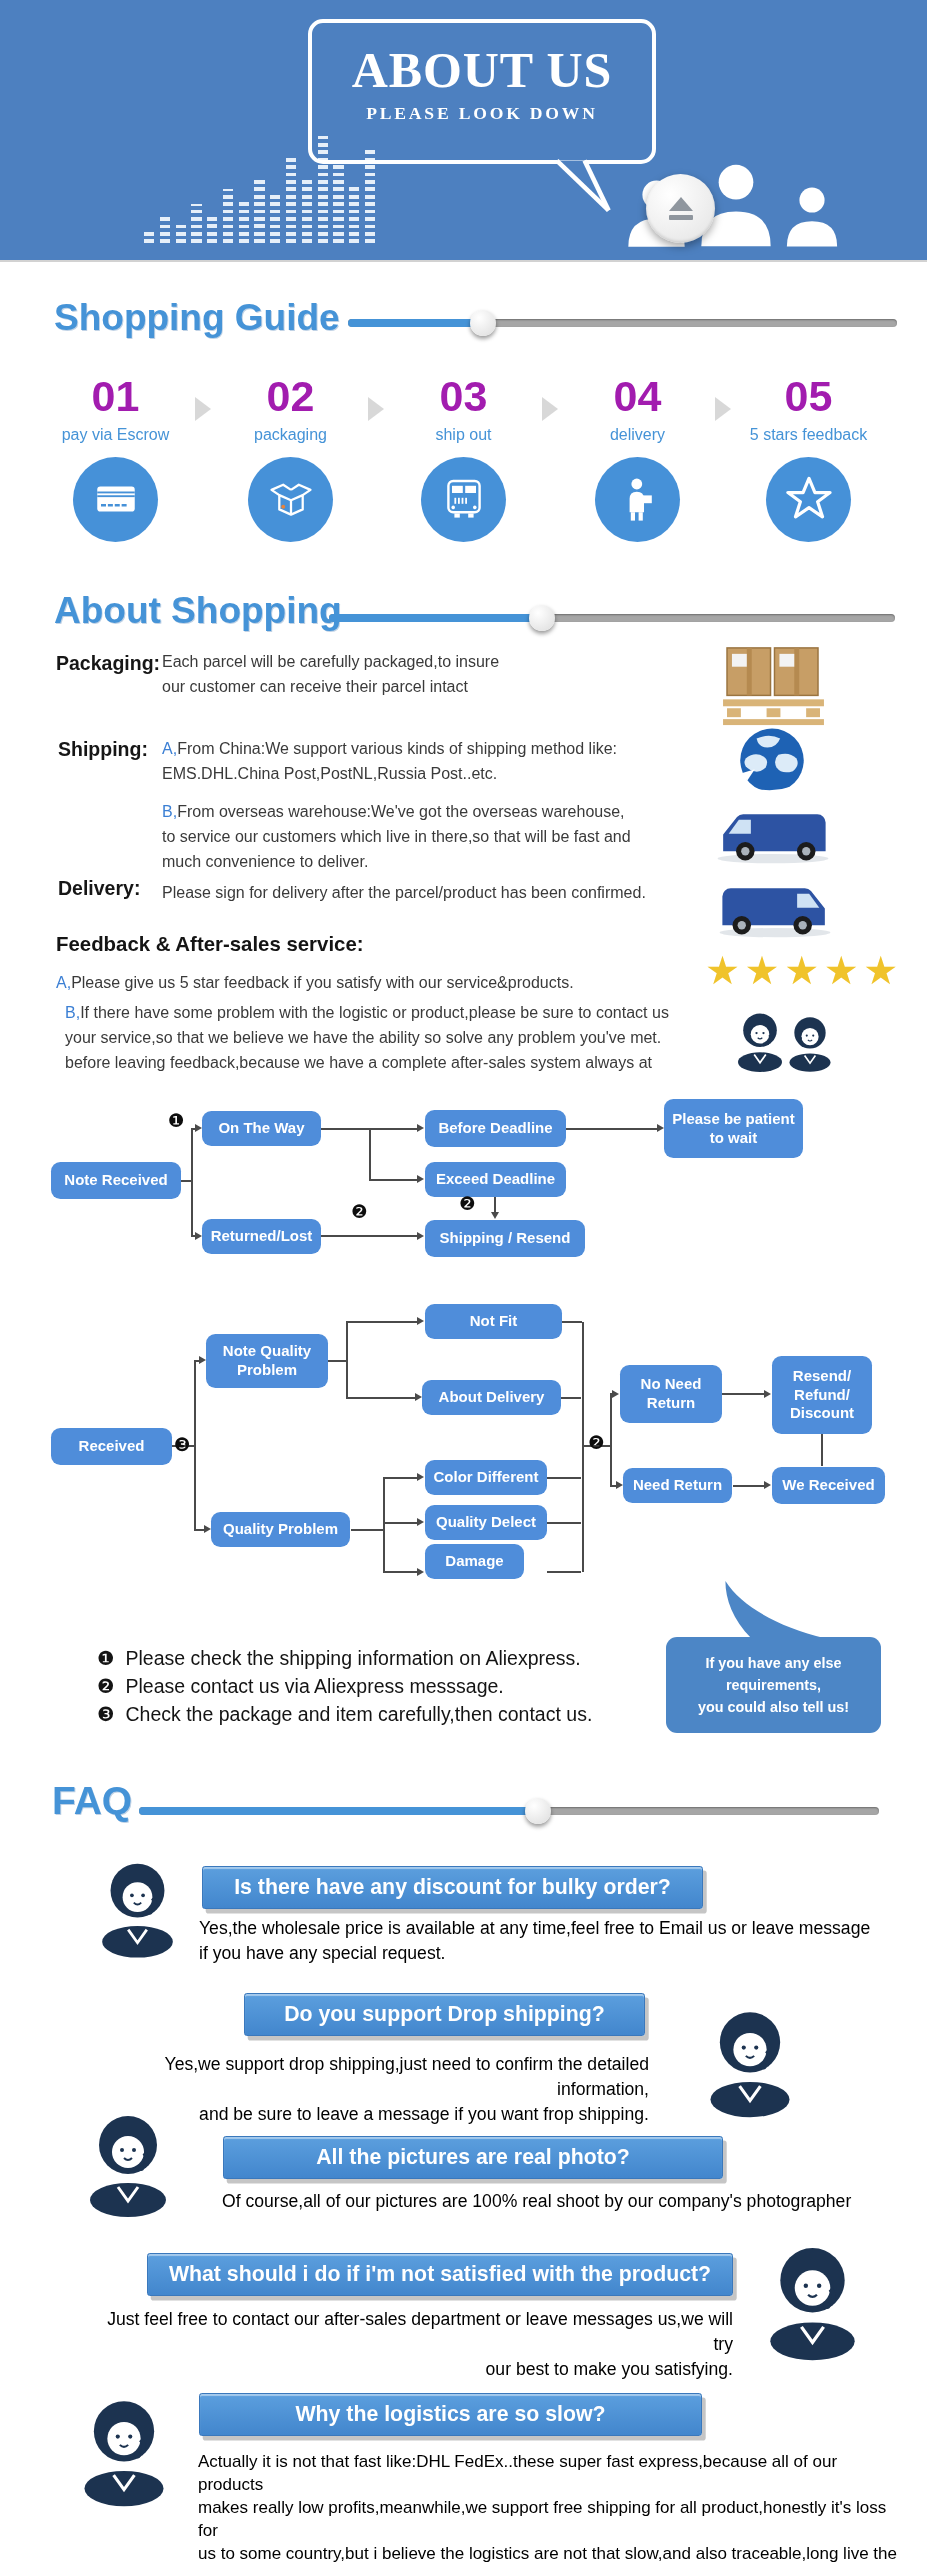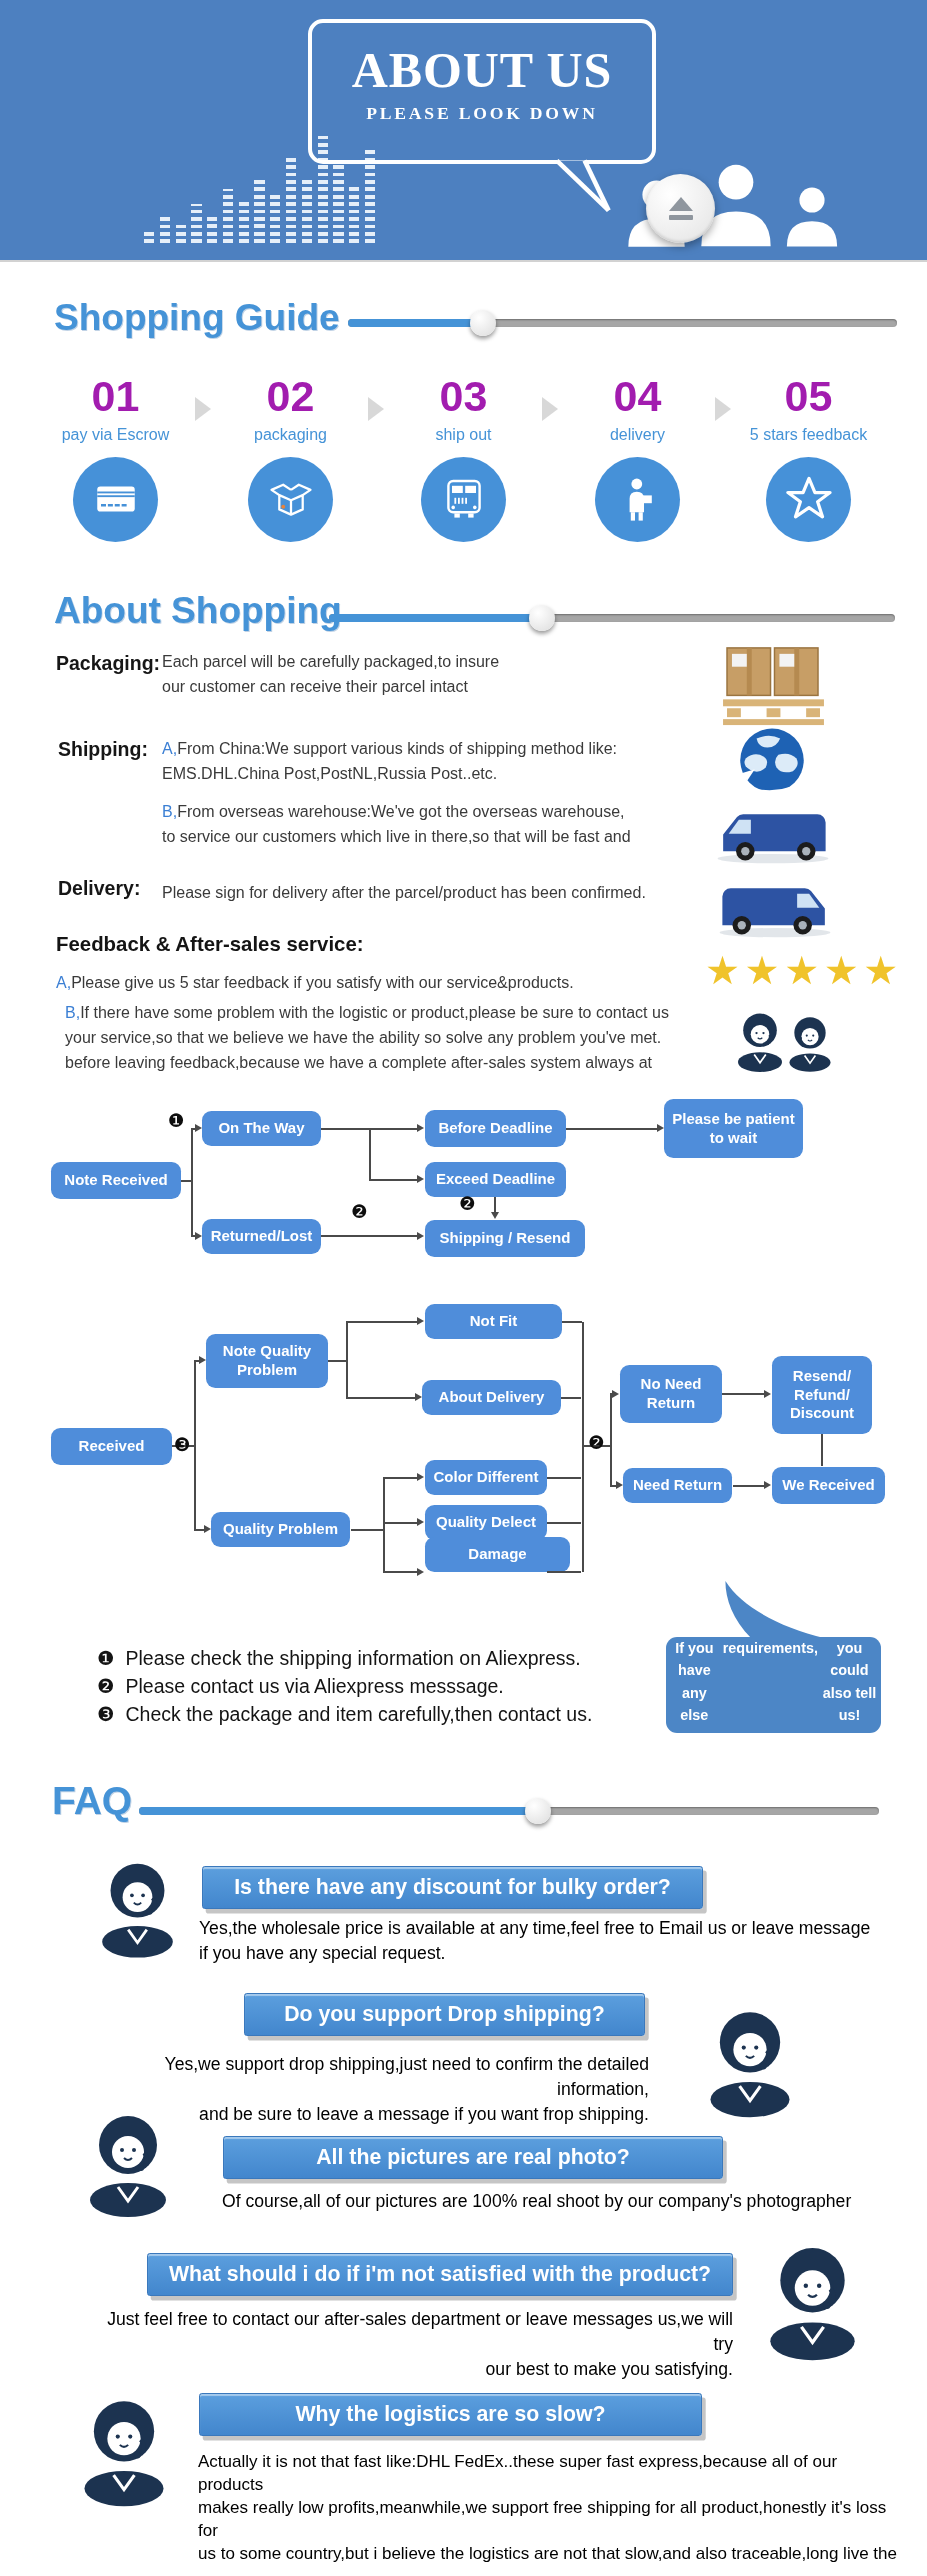--- a/index.html
+++ b/index.html
@@ -53,21 +53,21 @@
   .vl{position:absolute;width:1.9px;background:#4a4a4a}
   .arr{position:absolute;width:0;height:0}
   .arr.r{border-top:4.6px solid transparent;border-bottom:4.6px solid transparent;border-left:7.4px solid #4a4a4a}
   .arr.d{border-left:4.6px solid transparent;border-right:4.6px solid transparent;border-top:7.4px solid #4a4a4a}
   .mk{position:absolute;font-size:18.6px;color:#0d0d0d;line-height:1;z-index:3}
   
   .note-item{position:absolute;font-size:19.5px;color:#141414;white-space:nowrap}
   .note-mark{margin-right:11px}
   .req-bubble{left:666px;top:1637px;width:215px;height:96px;background:#4c86c6;border-radius:11px;color:#fff;
               text-align:center;font-weight:bold;font-size:14.4px;line-height:1.55;
-              display:flex;flex-direction:row;justify-content:center}
+              display:flex;flex-direction:column;justify-content:center}
   
   .faq-bar{position:absolute;background:linear-gradient(#5c9fde,#4286cd);border:0.9px solid #3a78bc;border-radius:2.8px;
            color:#fff;font-weight:bold;font-size:21.3px;display:flex;align-items:center;justify-content:center;
            box-shadow:3.7px 4.6px 0 rgba(110,110,110,.4),inset 0 1.9px 0.9px rgba(255,255,255,.45);cursor:pointer;white-space:nowrap}
   .faq-ans{position:absolute;font-size:17.6px;color:#000000;line-height:25px}
   .flip{transform:scaleX(-1)}
 </style>
 </head>
 <body>
 
@@ -256,20 +256,21 @@
           <path d="M62,34 q12,-4 20,4 q4,8 -4,14 q-12,4 -18,-4 q-4,-8 2,-14z"></path>
         </g>
         <path d="M8,60 q48,28 94,-4 q-16,24 -48,24 q-30,0 -46,-20z" fill="#fff"></path>
         <path d="M16,56 l20,-6 -8,12z" fill="#fff"></path>
       </svg>
   </div>
 
   <div class="abs body-text" style="left:162px;top:799px">
     <div><span class="blue-pre">B,</span><span>From overseas warehouse:We've got the overseas warehouse,</span></div>
     <div>to service our customers which live in there,so that will be fast and</div>
+    <div>much convenience to deliver.</div>
   </div>
   <div class="abs" style="left:712px;top:794px">
     <svg viewBox="0 0 132 78" width="122" height="72">
         <ellipse cx="66" cy="70" rx="60" ry="5" fill="#e2e6ea"></ellipse>
         <path d="M12,62 v-18 l15,-19 a9,9 0 0 1 7,-3 h80 a9,9 0 0 1 9,9 v31 z" fill="#2d53a3"></path>
         <path d="M18,43 l11,-15 h13 v15 z" fill="#cfe2f4"></path>
         <circle cx="36" cy="62" r="10" fill="#1c1c1c"></circle>
         <circle cx="36" cy="62" r="4.5" fill="#aab2ba"></circle>
         <circle cx="102" cy="62" r="10" fill="#1c1c1c"></circle>
         <circle cx="102" cy="62" r="4.5" fill="#aab2ba"></circle>
@@ -356,21 +357,21 @@
   </div>
 
   <div class="abs" style="left:0;top:1294px;width:928px;height:315px">
     <div class="fbox" style="left:51px;top:134px;width:121px;height:37px">Received</div>
     <div class="fbox" style="left:206px;top:40px;width:122px;height:54px">Note Quality Problem</div>
     <div class="fbox" style="left:425px;top:10.2px;width:137px;height:35px">Not Fit</div>
     <div class="fbox" style="left:422px;top:86px;width:139px;height:35px">About Delivery</div>
     <div class="fbox" style="left:211px;top:218px;width:139px;height:35px">Quality Problem</div>
     <div class="fbox" style="left:425px;top:166px;width:122px;height:35px">Color Different</div>
     <div class="fbox" style="left:425px;top:211px;width:122px;height:35px">Quality Delect</div>
-    <div class="fbox" style="left:425px;top:243px;width:145px;height:35px">Damage</div>
+    <div class="fbox" style="left:425px;top:250px;width:99px;height:35px">Damage</div>
     <div class="fbox" style="left:620px;top:71px;width:102px;height:58px">No Need Return</div>
     <div class="fbox" style="left:772px;top:62px;width:100px;height:78px">Resend/ Refund/ Discount</div>
     <div class="fbox" style="left:623px;top:174px;width:109px;height:35px">Need Return</div>
     <div class="fbox" style="left:772px;top:173px;width:113px;height:37px">We Received</div>
     <div class="mk" style="left:174px;top:142px">❸</div>
     <div class="mk" style="left:588px;top:140px">❷</div>
     <div class="hl" style="left:172px;top:151px;width:23px"></div>
     <div class="vl" style="left:194px;top:67px;height:169px"></div>
     <div class="hl" style="left:194px;top:66px;width:5.6px"></div>
       <div class="arr r" style="left:199px;top:62px"></div>

